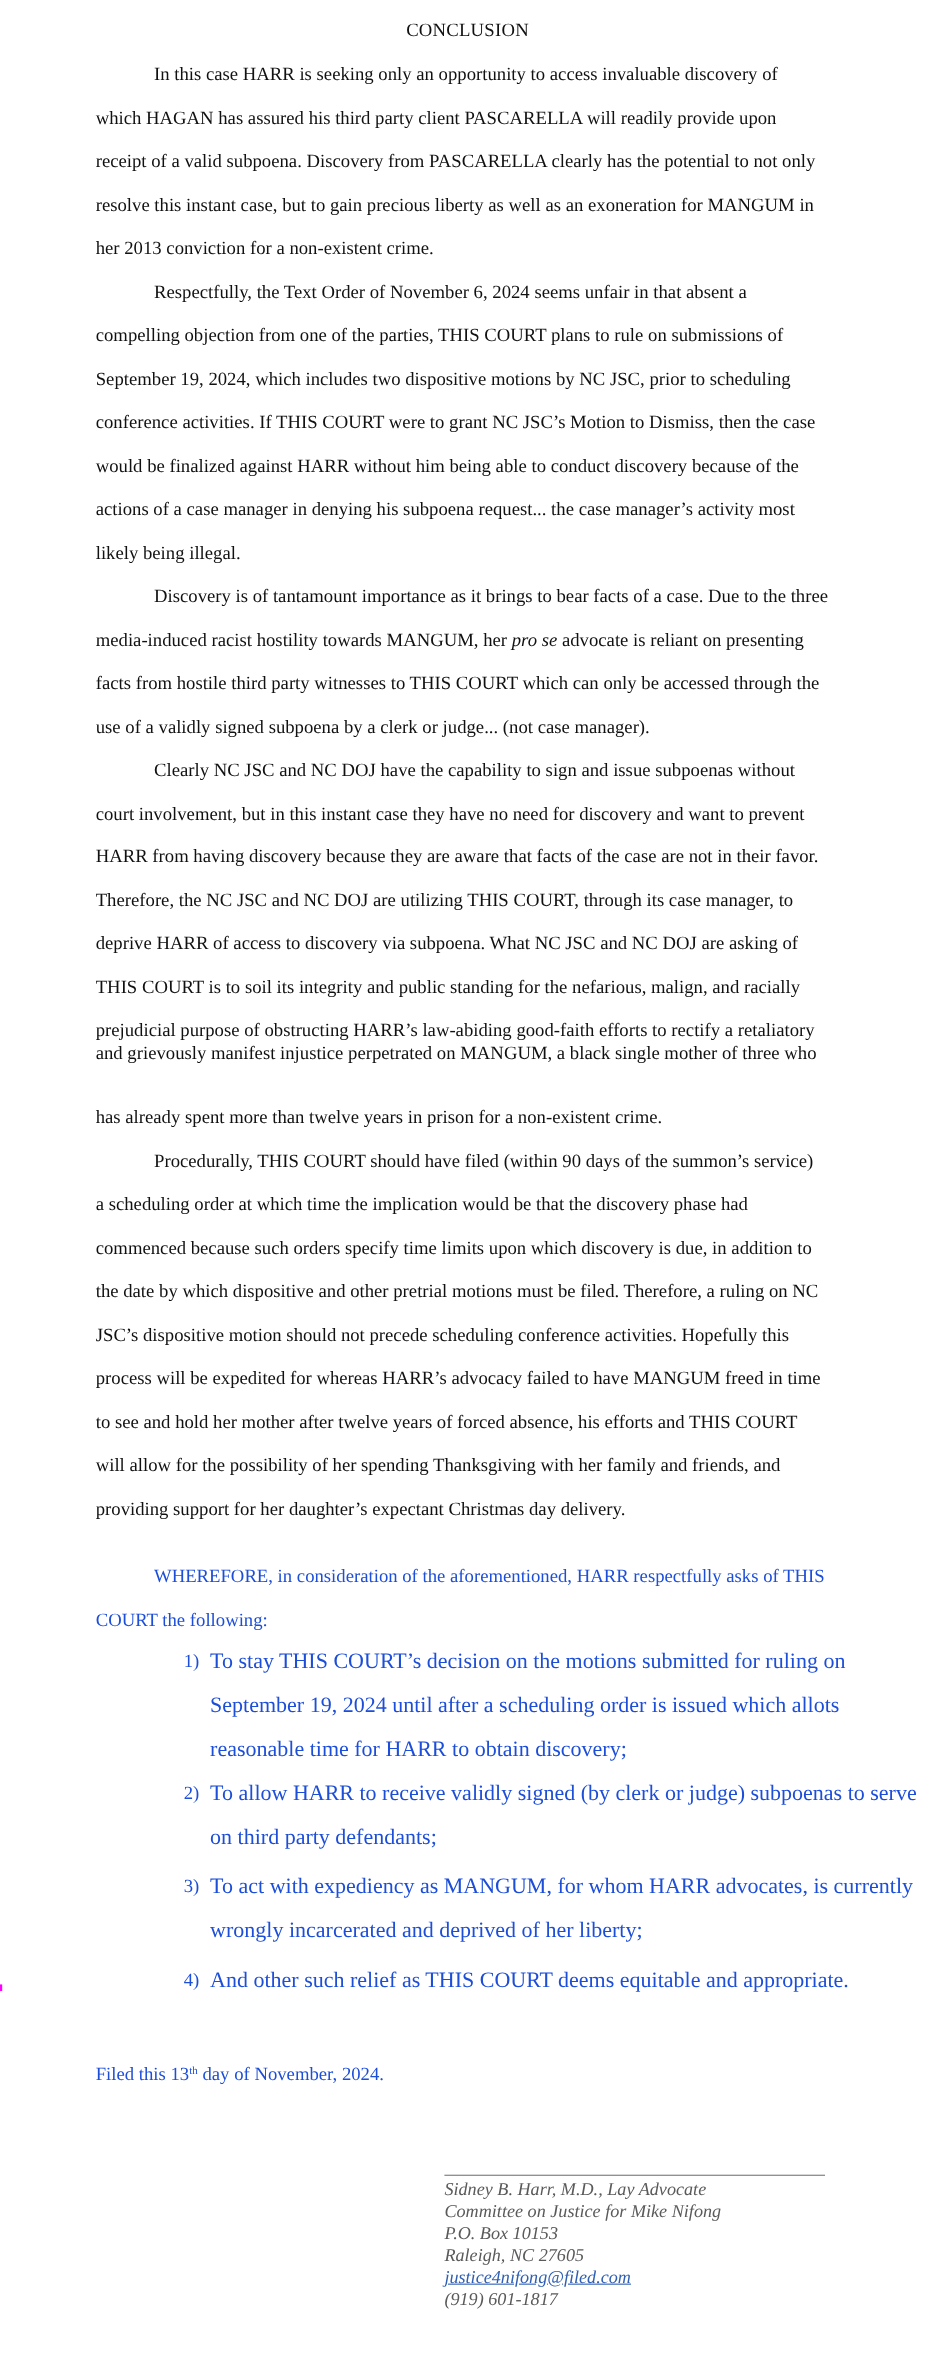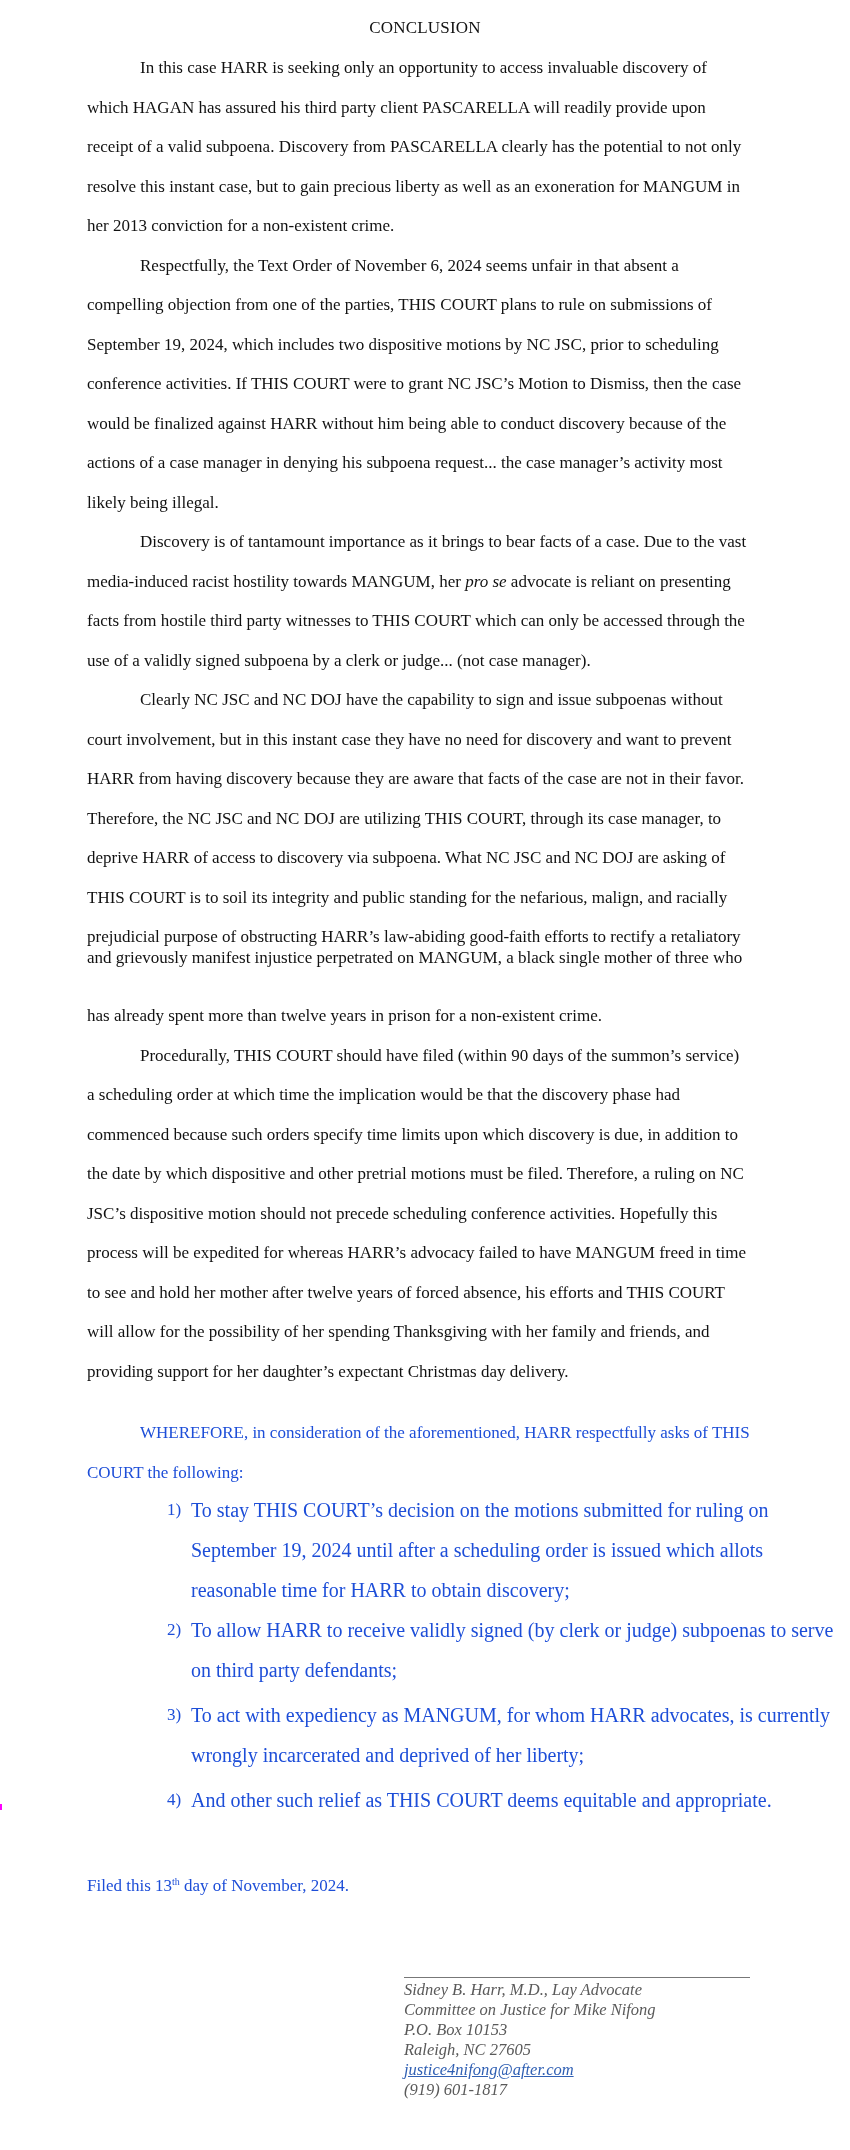--- a/index.html
+++ b/index.html
@@ -35,21 +35,21 @@
       <div class="line" style="top: 137px;">receipt of a valid subpoena.  Discovery from PASCARELLA clearly has the potential to not only</div>
       <div class="line" style="top: 176.5px;">resolve this instant case, but to gain precious liberty as well as an exoneration for MANGUM in</div>
       <div class="line" style="top: 216px;">her 2013 conviction for a non-existent crime.</div>
       <div class="line indent" style="top: 255.5px;">Respectfully, the Text Order of November 6, 2024 seems unfair in that absent a</div>
       <div class="line" style="top: 295px;">compelling objection from one of the parties, THIS COURT plans to rule on submissions of</div>
       <div class="line" style="top: 334.5px;">September 19, 2024, which includes two dispositive motions by NC JSC, prior to scheduling</div>
       <div class="line" style="top: 374px;">conference activities.  If THIS COURT were to grant NC JSC’s Motion to Dismiss, then the case</div>
       <div class="line" style="top: 413.5px;">would be finalized against HARR without him being able to conduct discovery because of the</div>
       <div class="line" style="top: 453px;">actions of a case manager in denying his subpoena request... the case manager’s activity most</div>
       <div class="line" style="top: 492.5px;">likely being illegal.</div>
-      <div class="line indent" style="top: 532px;">Discovery is of tantamount importance as it brings to bear facts of a case.  Due to the vast</div>
+      <div class="line indent" style="top: 532px;">Discovery is of tantamount importance as it brings to bear facts of a case.  Due to the three</div>
       <div class="line" style="top: 571.5px;"><span>media-induced racist hostility towards MANGUM, her </span><em>pro se</em><span> advocate is reliant on presenting</span></div>
       <div class="line" style="top: 611px;">facts from hostile third party witnesses to THIS COURT which can only be accessed through the</div>
       <div class="line" style="top: 650.5px;">use of a validly signed subpoena by a clerk or judge... (not case manager).</div>
       <div class="line indent" style="top: 690px;">Clearly NC JSC and NC DOJ have the capability to sign and issue subpoenas without</div>
       <div class="line" style="top: 729.5px;">court involvement, but in this instant case they have no need for discovery and want to prevent</div>
       <div class="line" style="top: 769px;">HARR from having discovery because they are aware that facts of the case are not in their favor.</div>
       <div class="line" style="top: 808.5px;">Therefore, the NC JSC and NC DOJ are utilizing THIS COURT, through its case manager, to</div>
       <div class="line" style="top: 848px;">deprive HARR of access to discovery via subpoena.  What NC JSC and NC DOJ are asking of</div>
       <div class="line" style="top: 887.5px;">THIS COURT is to soil its integrity and public standing for the nefarious, malign, and racially</div>
       <div class="line" style="top: 927px;">prejudicial purpose of obstructing HARR’s law-abiding good-faith efforts to rectify a retaliatory</div>
@@ -97,16 +97,16 @@
   <div class="filed grey">
     <span>Filed this 13</span><sup>th</sup><span> day of November, 2024.</span>
   </div>
 
   <div class="sig-rule"></div>
   <div class="sig" style="top:1980px">Sidney B. Harr, M.D., Lay Advocate</div>
   <div class="sig italic" style="top:2000px">Committee on Justice for Mike Nifong</div>
   <div class="sig" style="top:2020px">P.O. Box 10153</div>
   <div class="sig" style="top:2040px">Raleigh, NC  27605</div>
   <div class="sig" style="top:2060px">
-    <a href="#">justice4nifong@after.com</a>
+    <a href="#">justice4nifong@filed.com</a>
   </div>
   <div class="sig" style="top:2080px">(919) 601-1817</div>
 </div>
 
 </body></html>

